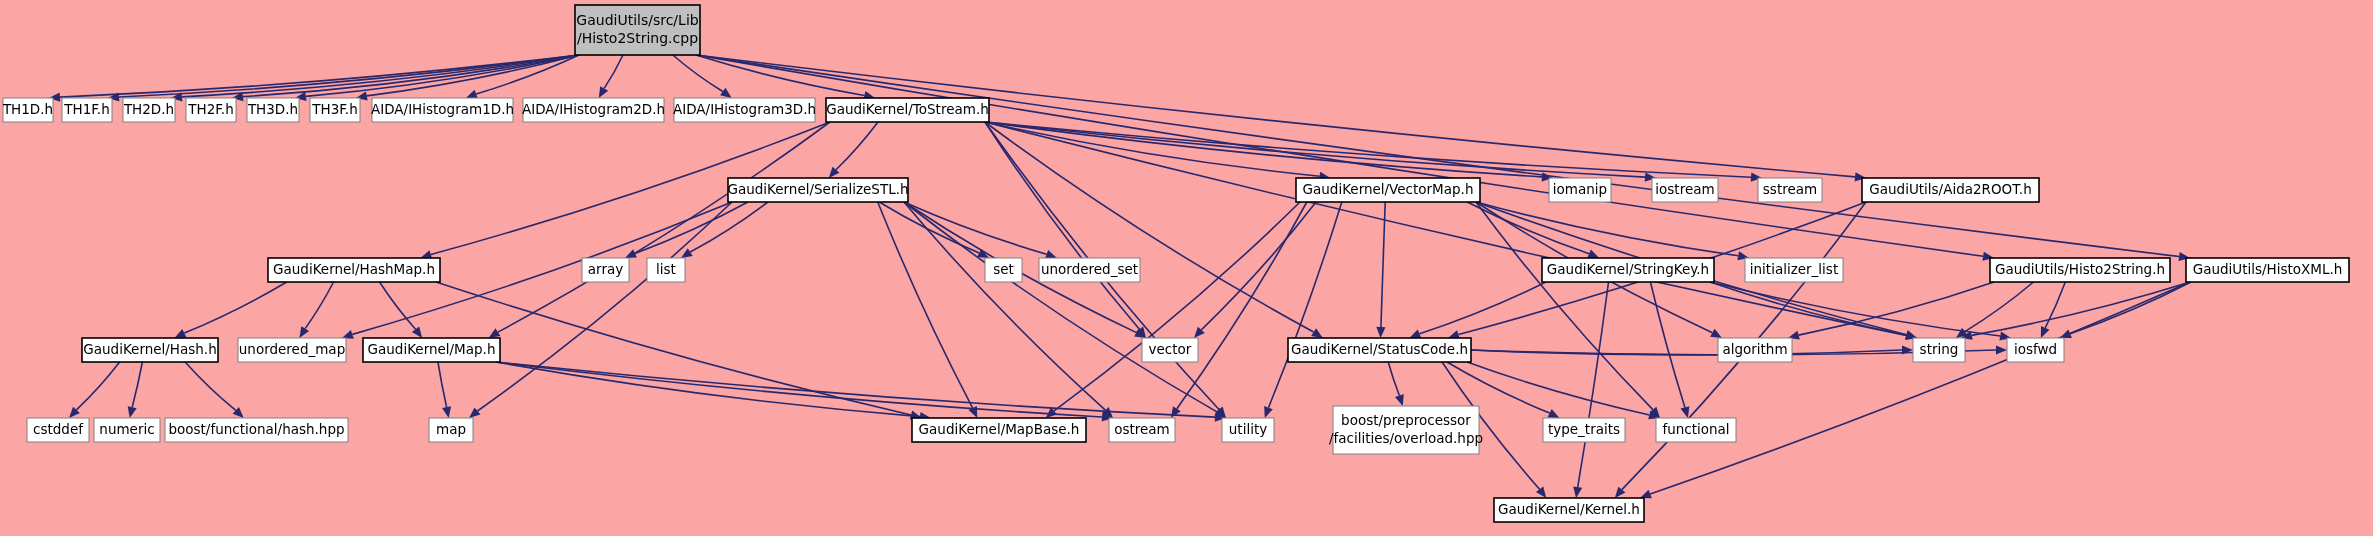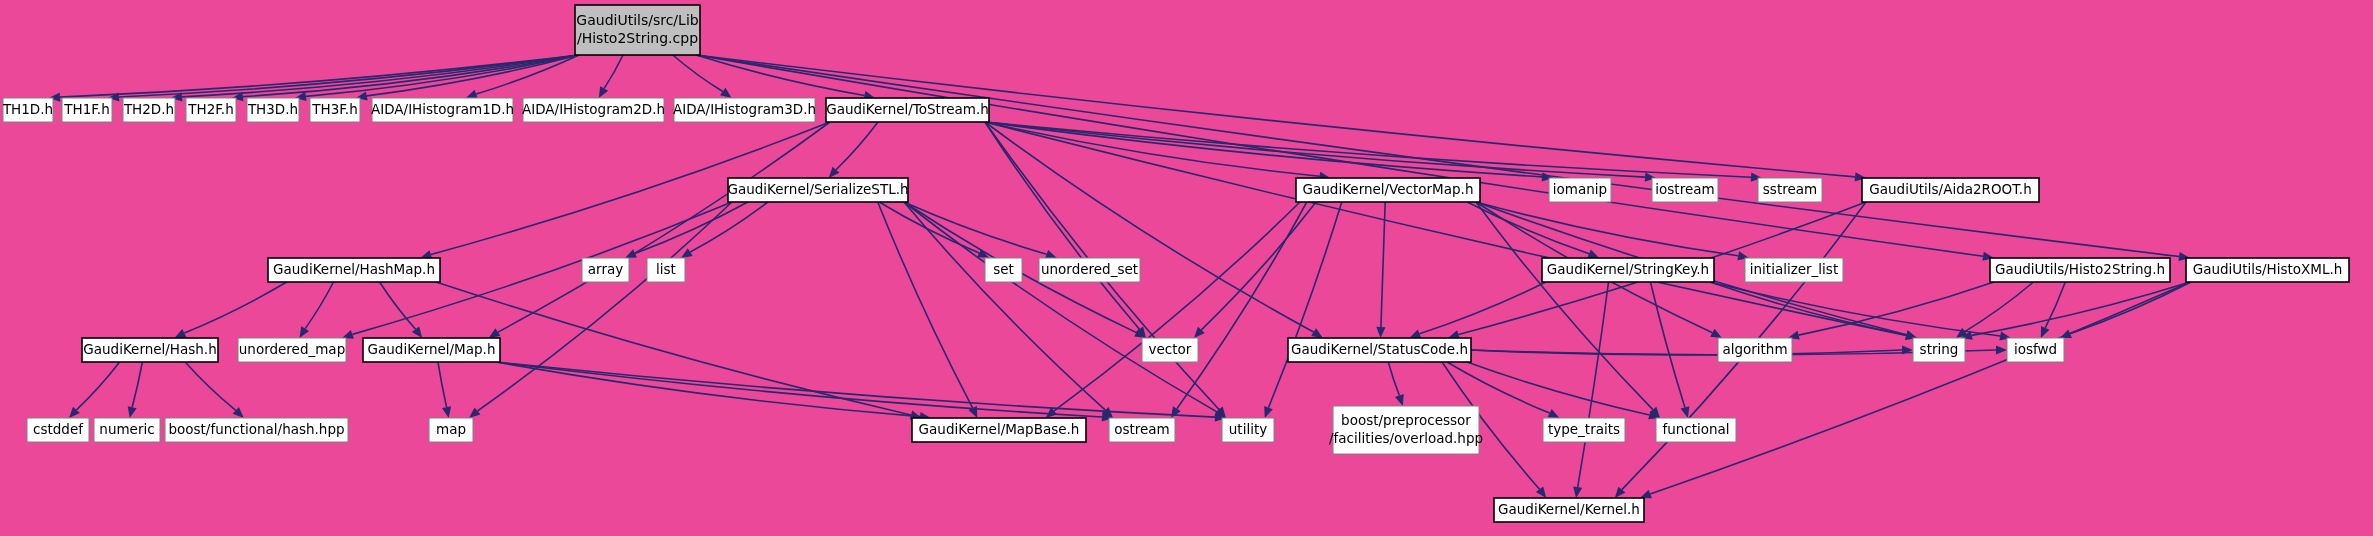--- a/index.html
+++ b/index.html
@@ -1,17 +1,17 @@
 <!DOCTYPE html>
 <html><head>
 <meta charset="utf-8">
 <style>
   html,body{margin:0;padding:0;background:#ffffff;}
   body{font-family:"DejaVu Sans","Liberation Sans",sans-serif;}
-  #graph-wrap{position:relative;width:2373px;height:536px;background:#ec4899;overflow:hidden;}
+  #graph-wrap{position:relative;width:2373px;height:536px;background:#fca5a5;overflow:hidden;}
   svg#dep-graph{display:block;width:2373px;height:536px;}
   .edge{fill:none;stroke:#27286e;stroke-width:1.6px;}
   .arrowhead{fill:#27286e;stroke:none;}
   .node-box{stroke:#808080;stroke-width:1px;fill:#ffffff;}
   .node-box.strong{stroke:#000000;stroke-width:1.6px;}
   .node-box.root{fill:#bfbfbf;stroke:#000000;stroke-width:1.6px;}
   .node-label{font-family:"DejaVu Sans","Liberation Sans",sans-serif;font-size:13.5px;fill:#000000;text-anchor:middle;dominant-baseline:middle;}
   .node-label.root{font-size:14px;}
 </style>
 </head>

